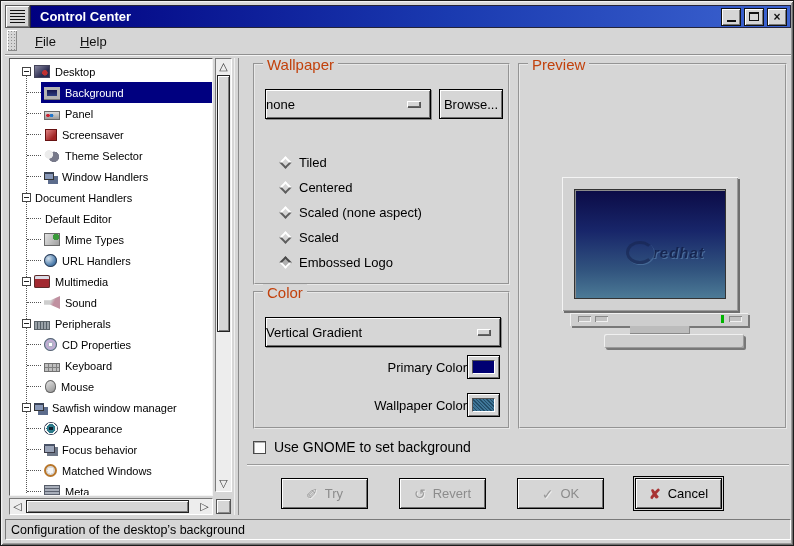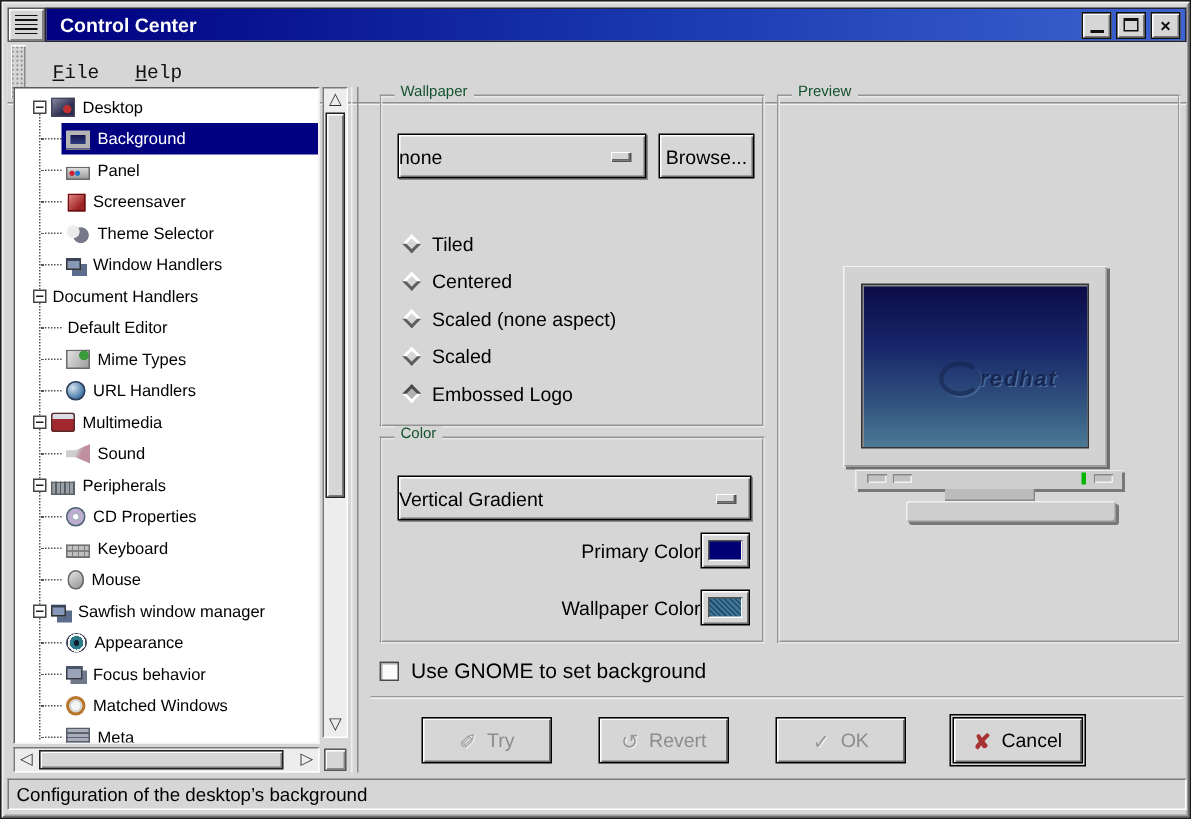--- a/index.html
+++ b/index.html
@@ -21,23 +21,23 @@
     padding-left:9px; border:1px solid #24243a; }
   .tbtns { margin-left:auto; display:flex; gap:3px; padding-right:3px; align-items:center; }
   .tbtn { width:20px; height:18px; background:#d6d6d6; border:1px solid #111;
     box-shadow: inset 1px 1px 0 #fff, inset -1px -1px 0 #777;
     display:flex; align-items:center; justify-content:center; color:#111;
     font-size:12px; font-weight:bold; line-height:1; }
   .glyph-min { width:9px; height:2px; background:#111; margin-top:9px; }
   .glyph-max { width:10px; height:9px; border:1px solid #111; border-top-width:2px; }
 
   
-  .menubar { position:absolute; left:4px; top:27px; width:786px; height:41px;
+  .menubar { position:absolute; left:4px; top:27px; width:786px; height:27px;
     background:#d6d6d6; display:flex; align-items:center; gap:24px; padding-left:30px;
-    border-bottom:1px solid #909090; box-shadow: 0 1px 0 #f4f4f4; font-family: Liberation Mono, monospace; }
+    border-bottom:1px solid #909090; box-shadow: 0 1px 0 #f4f4f4; }
   .grip { position:absolute; left:2px; top:2px; bottom:3px; width:10px; background:#d6d6d6;
     background-image:radial-gradient(#8e8e8e 28%, transparent 32%); background-size:3px 3px;
     box-shadow: inset 1px 1px 0 #fff, inset -1px -1px 0 #8a8a8a; }
   .menu-item { font-size:13px; color:#111; }
 
   
   .tree-panel { position:absolute; left:8px; top:57px; width:204px; height:438px;
     background:#fff; border:1px solid; border-color:#5a5a5a #f4f4f4 #f4f4f4 #5a5a5a;
     overflow:hidden; padding-top:2px; }
   .vline { position:absolute; left:16px; top:14px; height:420px; width:0;
@@ -115,39 +115,39 @@
     box-shadow: inset 1px 1px 0 #fff, inset -1px -1px 0 #7a7a7a; }
   .corner { position:absolute; left:215px; top:498px; width:15px; height:15px;
     background:#d6d6d6; border:1px solid #555;
     box-shadow: inset 1px 1px 0 #fff, inset -1px -1px 0 #8a8a8a; }
   .paned { position:absolute; left:233px; top:57px; width:5px; height:457px;
     border-left:1px solid #f0f0f0; border-right:1px solid #8a8a8a; }
 
   
   .frame { position:absolute; border:2px groove #e8e8e8; }
   .legend { position:absolute; top:-9px; left:8px; background:#d6d6d6; padding:0 4px;
-    font-size:10px; color:#14532d; }
+    font-size:15px; color:#c2410c; }
   .f-wallpaper { left:252px; top:62px; width:257px; height:222px; }
   .f-color { left:252px; top:290px; width:257px; height:138px; }
   .f-preview { left:517px; top:62px; width:269px; height:366px; }
 
   
   .btn { background:#d6d6d6; border:1px solid #000;
     box-shadow: inset 1px 1px 0 #fff, inset -1px -1px 0 #6e6e6e;
     display:flex; align-items:center; justify-content:center; font-size:13px; color:#000; }
   .optmenu { position:absolute; background:#d6d6d6; border:1px solid #000;
     box-shadow: inset 1px 1px 0 #fff, inset -1px -1px 0 #6e6e6e, 1px 1px 0 #8a8a8a;
     display:flex; align-items:center; padding:0 24px 0 0; font-size:13px; }
   .optind { position:absolute; right:10px; top:50%; margin-top:-3px; width:13px; height:6px;
     background:#d6d6d6; box-shadow: inset 1px 1px 0 #fff, inset -1px -1px 0 #666, 1px 1px 0 #555; }
   .om-wallpaper { left:10px; top:24px; width:166px; height:30px; }
   .btn-browse { position:absolute; left:184px; top:24px; width:64px; height:30px; }
   .om-color { left:10px; top:24px; width:236px; height:30px; }
 
-  .radio-row { position:absolute; left:13px; display:flex; align-items:center; height:18px; }
+  .radio-row { position:absolute; left:24px; display:flex; align-items:center; height:18px; }
   .radio { width:9px; height:9px; transform:rotate(45deg); background:#d6d6d6; flex:none;
     border:2px solid; border-color:#fff #5e5e5e #5e5e5e #fff; margin:0 9px 0 2px; }
   .radio.sel { border-color:#4a4a4a #fff #fff #4a4a4a; background:#b0b0b0; }
   .radio-label { font-size:13px; }
 
   .color-row { position:absolute; right:8px; display:flex; align-items:center; height:24px; }
   .color-label { font-size:13px; }
   .swatch { width:33px; height:24px; padding:4px; }
   .swatch-fill { width:100%; height:100%; border:1px solid; border-color:#555 #fff #fff #555; }
   .fill-dither { background-image:repeating-linear-gradient(45deg, rgba(0,0,0,0.28) 0 1px, rgba(255,255,255,0.08) 1px 2.5px); }

